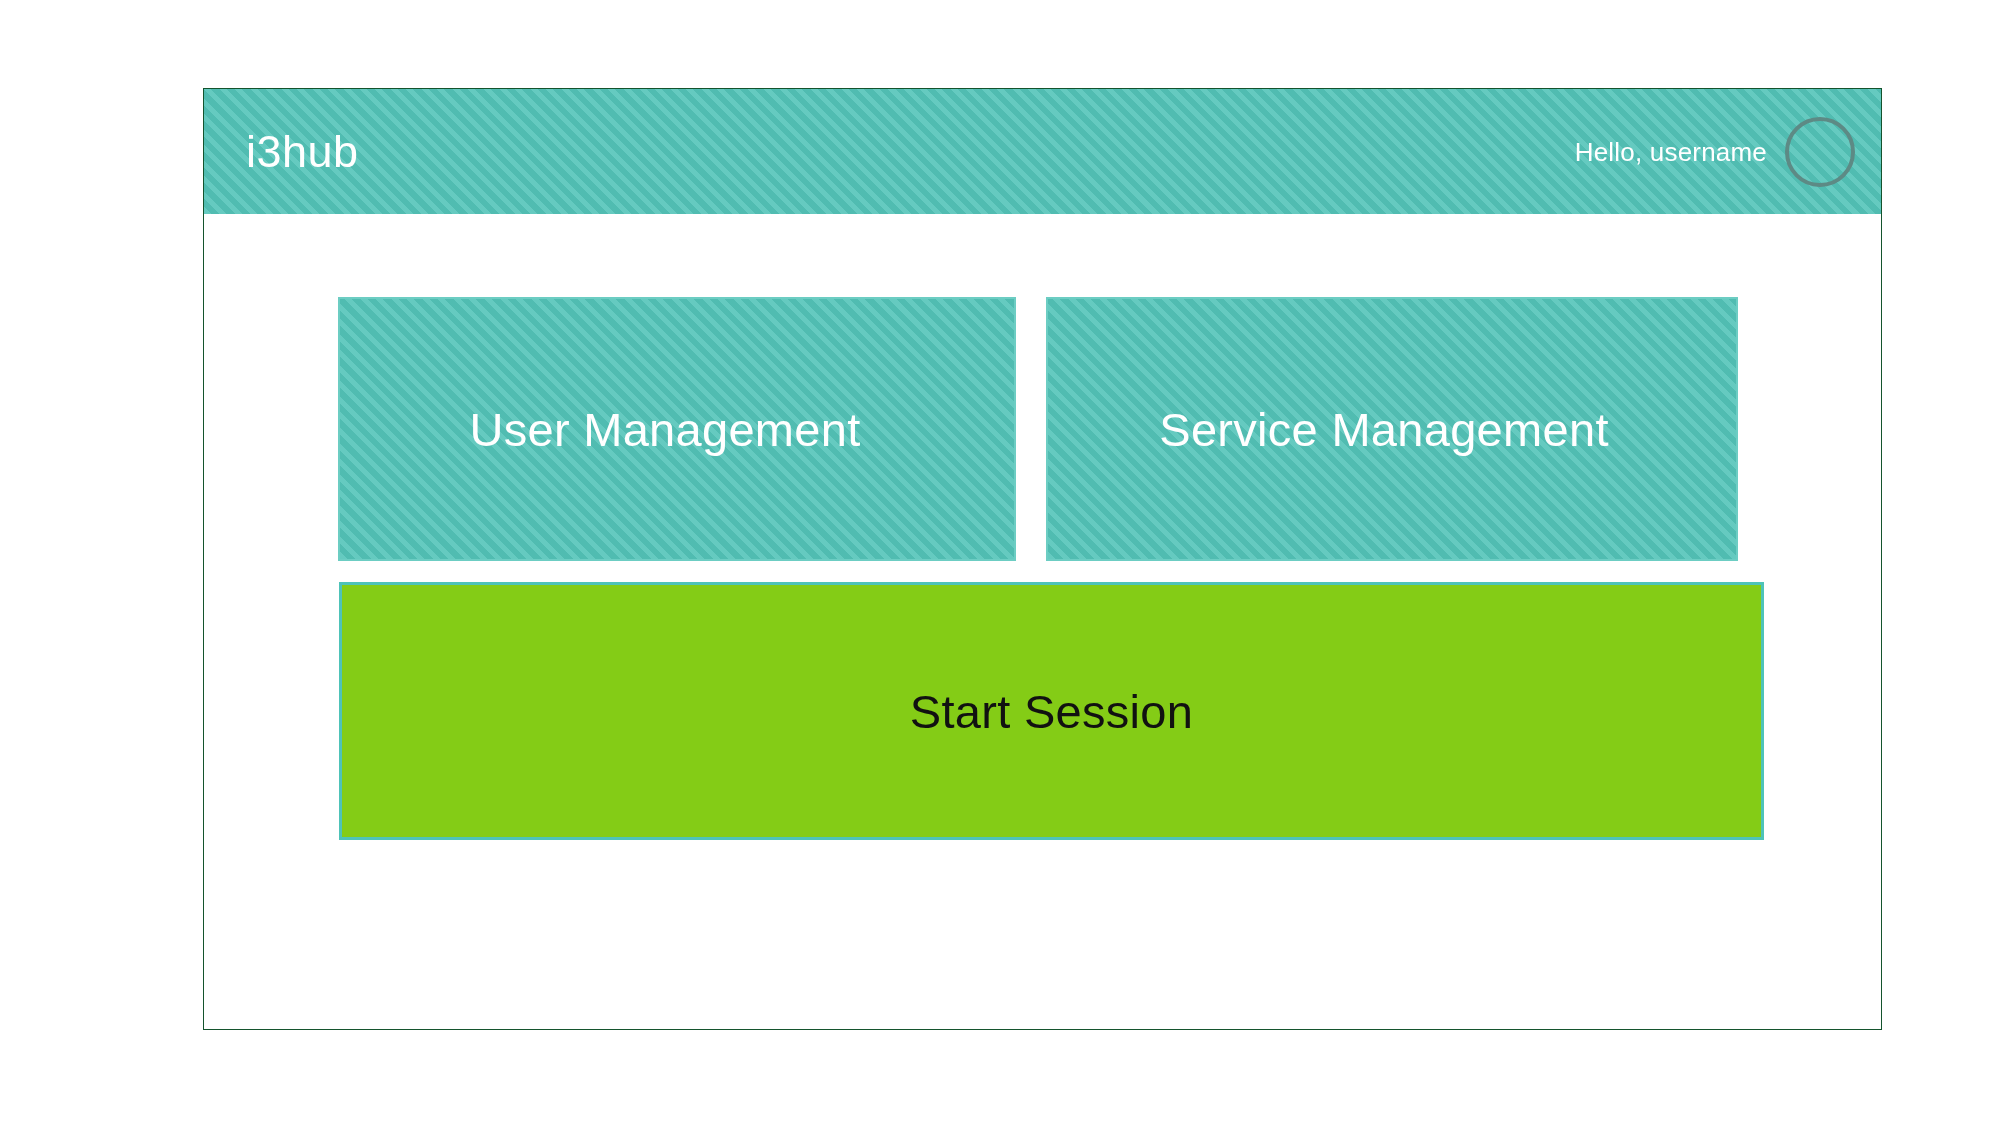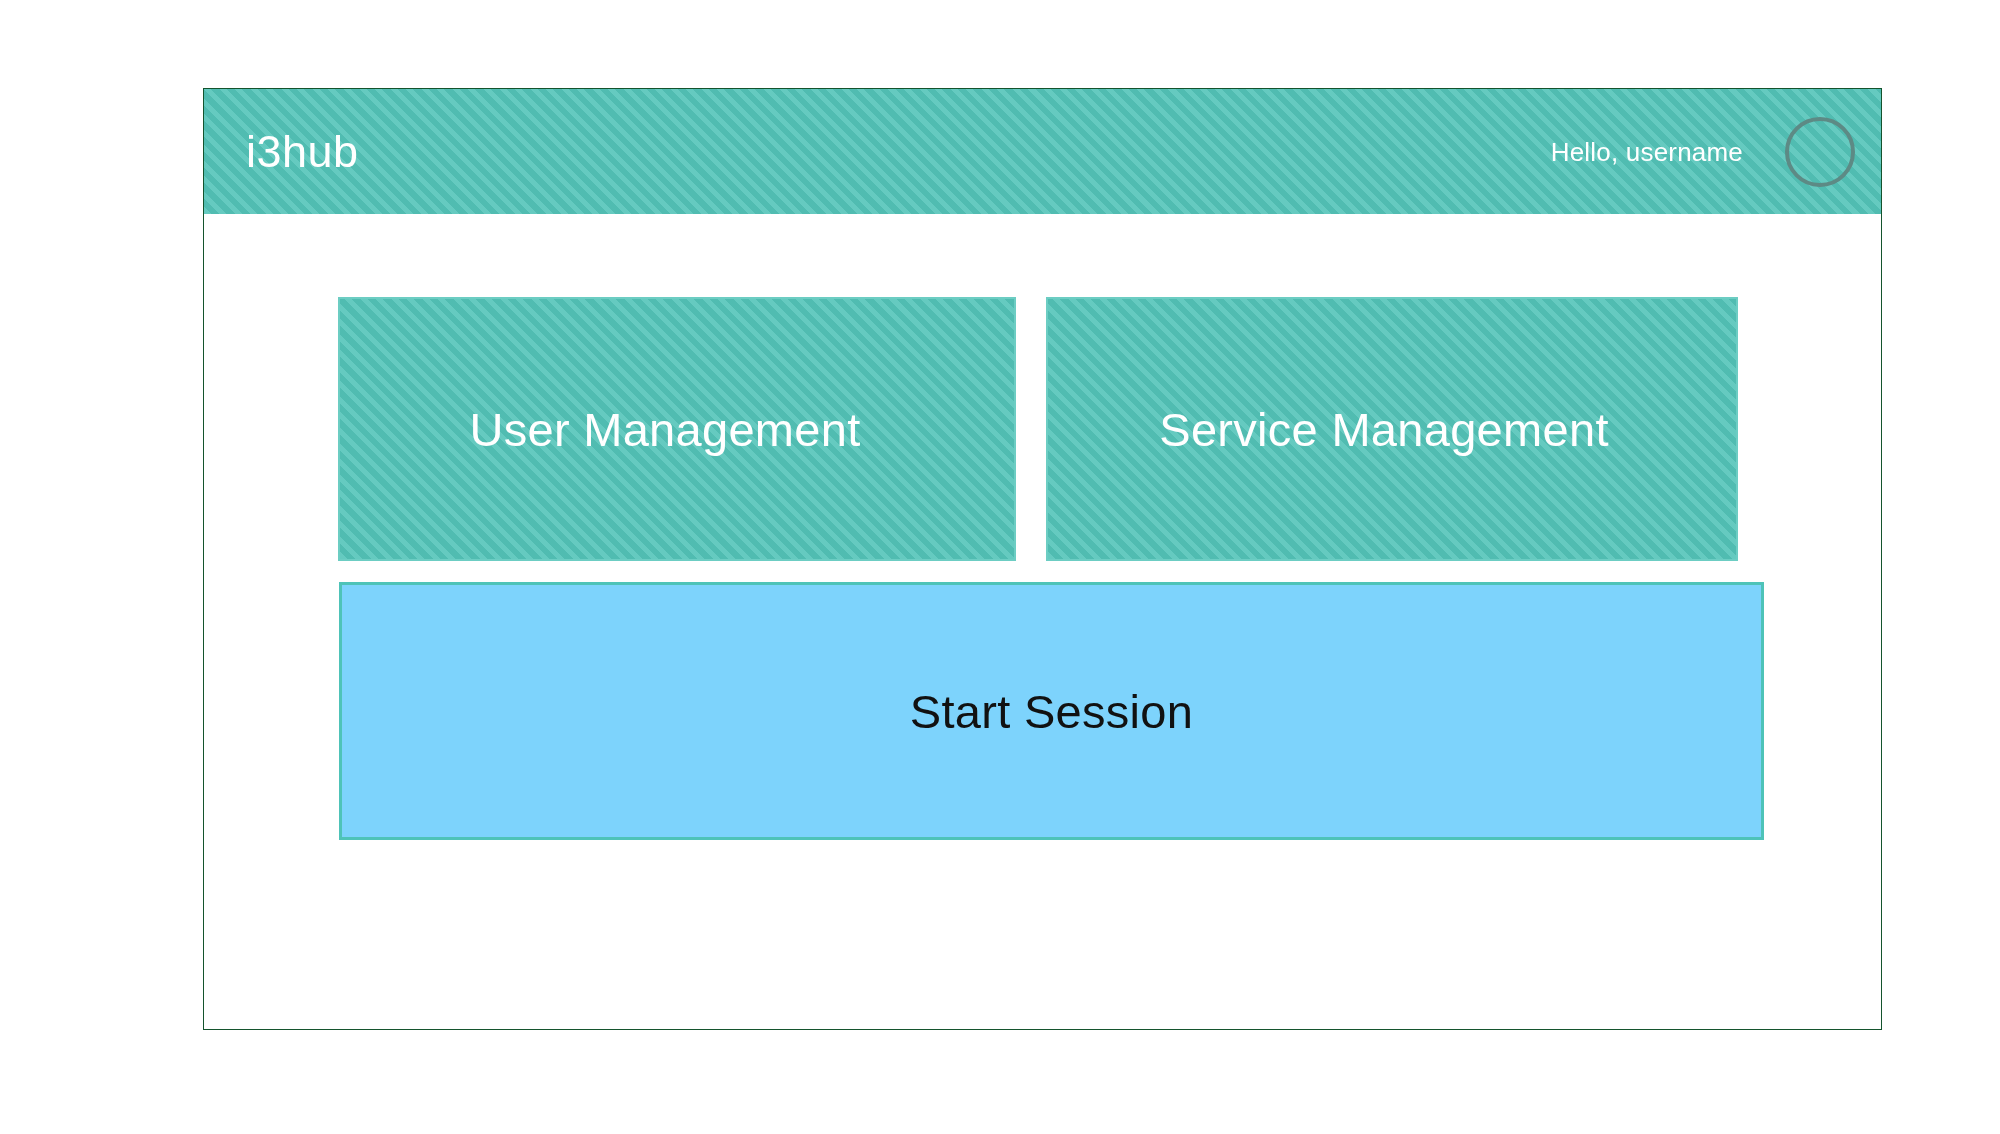--- a/index.html
+++ b/index.html
@@ -60,21 +60,21 @@
     font-size: 45px;
     letter-spacing: 0.5px;
     line-height: 1;
     font-weight: 400;
     white-space: nowrap;
   }
 
   #header-right {
     display: flex;
     align-items: center;
-    gap: 42px;
+    gap: 18px;
   }
 
   #greeting-text {
     color: #ffffff;
     font-size: 26px;
     line-height: 1;
     white-space: nowrap;
     letter-spacing: 0.2px;
   }
 
@@ -133,21 +133,21 @@
 
   
   #start-session-panel {
     position: absolute;
     left: 135px;
     top: 368px;
     width: 1425px;
     height: 258px;
     box-sizing: border-box;
     border: 3px solid #4ec3b8;
-    background: #7dd3fc;
+    background: #84cc16;
     display: flex;
     align-items: center;
     justify-content: center;
     cursor: pointer;
   }
 
   #start-session-label {
     color: #111111;
     font-size: 47px;
     line-height: 1;

